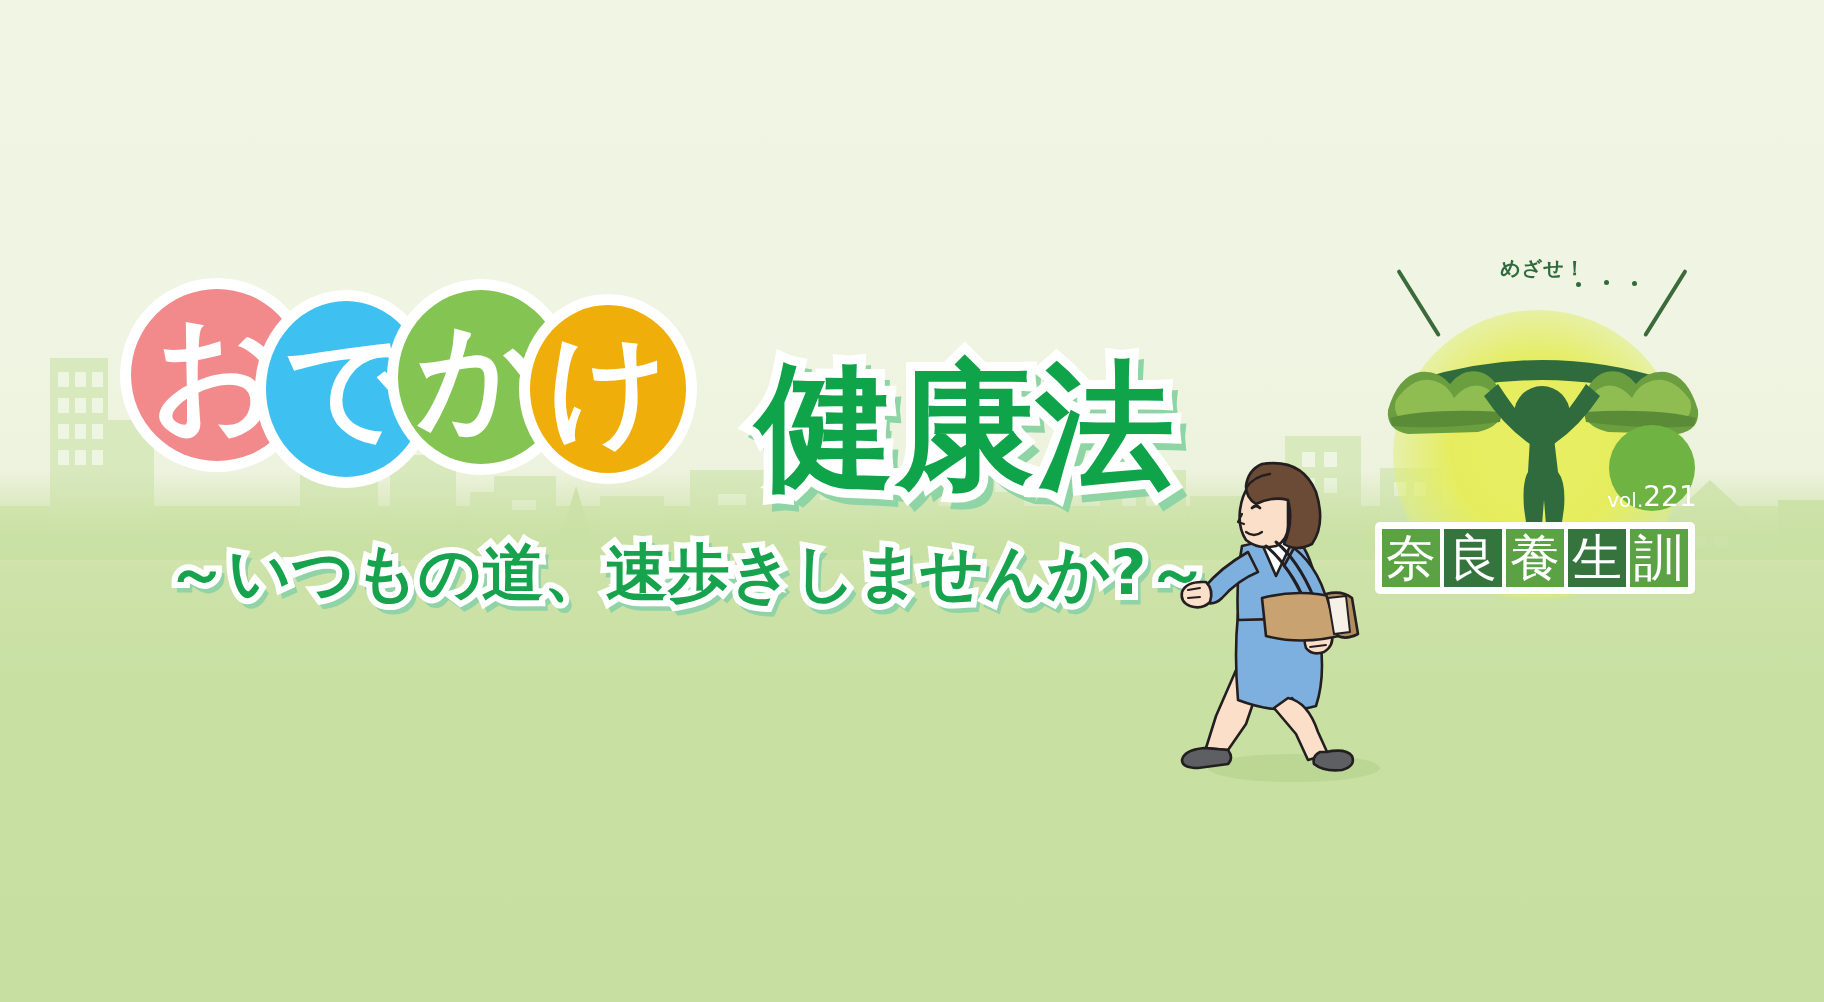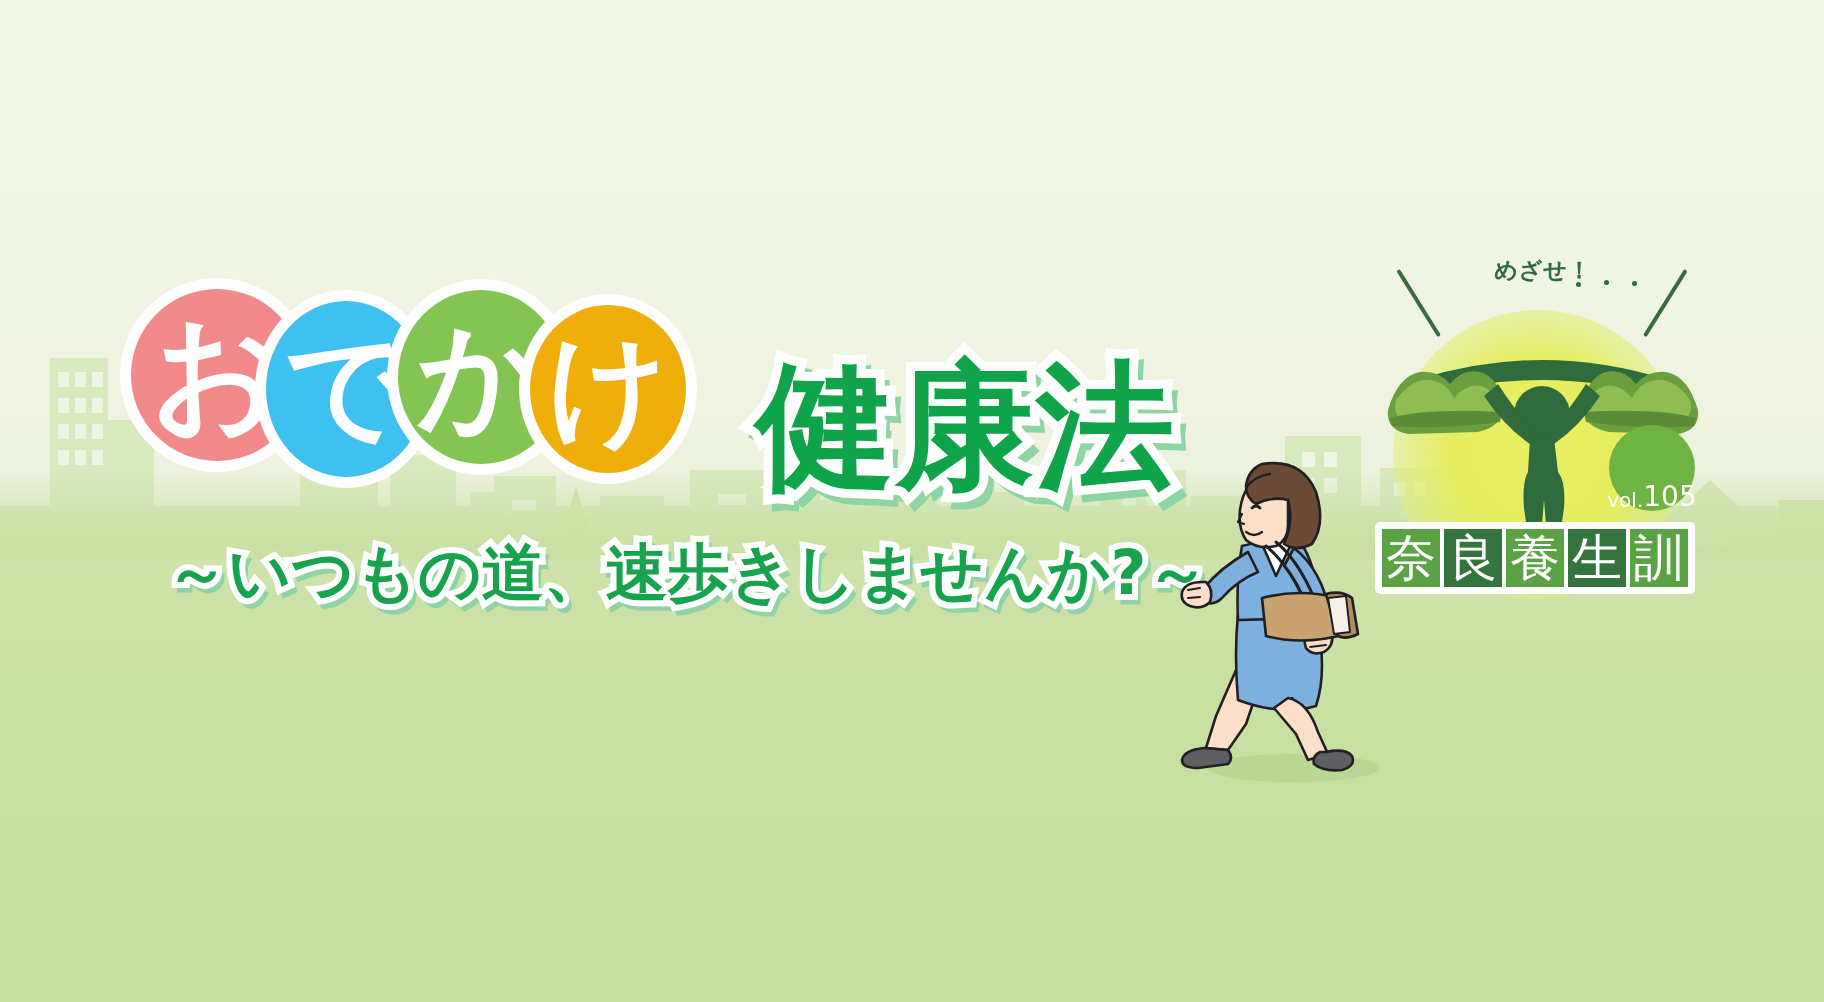--- a/index.html
+++ b/index.html
@@ -111,21 +111,21 @@
     border-radius: 50%;
     background: radial-gradient(circle at 50% 48%, #e9ef63 0%, #e5ed5f 42%, rgba(224,238,120,0.55) 68%, rgba(224,238,140,0.0) 78%);
   }
   .logo-slash { position: absolute; background: #3b6b3a; border-radius: 2px; }
   .logo-tagline {
     position: absolute; width: 100%; text-align: center;
     color: #2f6b3c; font-weight: 700;
     font-family: "DejaVu Sans", "Liberation Sans", sans-serif;
     line-height: 1.25; white-space: nowrap;
   }
-  .tagline-1 { top: 6px; font-size: 23px; letter-spacing: 1px; }
+  .tagline-1 { top: 6px; font-size: 20px; letter-spacing: 1px; }
   .tagline-2 { top: 40px; font-size: 27px; letter-spacing: 0px; }
   .emph-dot {
     position: absolute; width: 5px; height: 5px; border-radius: 50%;
     background: #2f6b3c;
   }
 
   .vol-bubble {
     position: absolute; left: 251px; top: 175px;
     width: 86px; height: 86px; border-radius: 50%;
     background: #6fb342;
@@ -347,21 +347,21 @@
       <g fill="#2f6b3c">
         <circle cx="184" cy="92" r="28"></circle>
         <path d="M172 116 Q184 110 196 116 L200 150 Q208 160 206 186 L200 228 L190 228 L186 178 L182 228 L172 228 L166 186 Q164 160 170 150 Z"></path>
         <path d="M172 122 Q146 104 126 74 L140 62 Q162 96 180 112 Z"></path>
         <path d="M196 122 Q222 104 242 74 L228 62 Q206 96 188 112 Z"></path>
       </g>
     </svg>
 
     <div class="vol-bubble">
       <div class="vol-label">vol.</div>
-      <div class="vol-num">105</div>
+      <div class="vol-num">221</div>
     </div>
 
     <div class="nara-row">
       <div class="nara-cell" style="background:#5aa243;">
         <span>奈</span>
       </div>
       <div class="nara-cell" style="background:#36743d;">
         <span>良</span>
       </div>
       <div class="nara-cell" style="background:#5aa243;">

